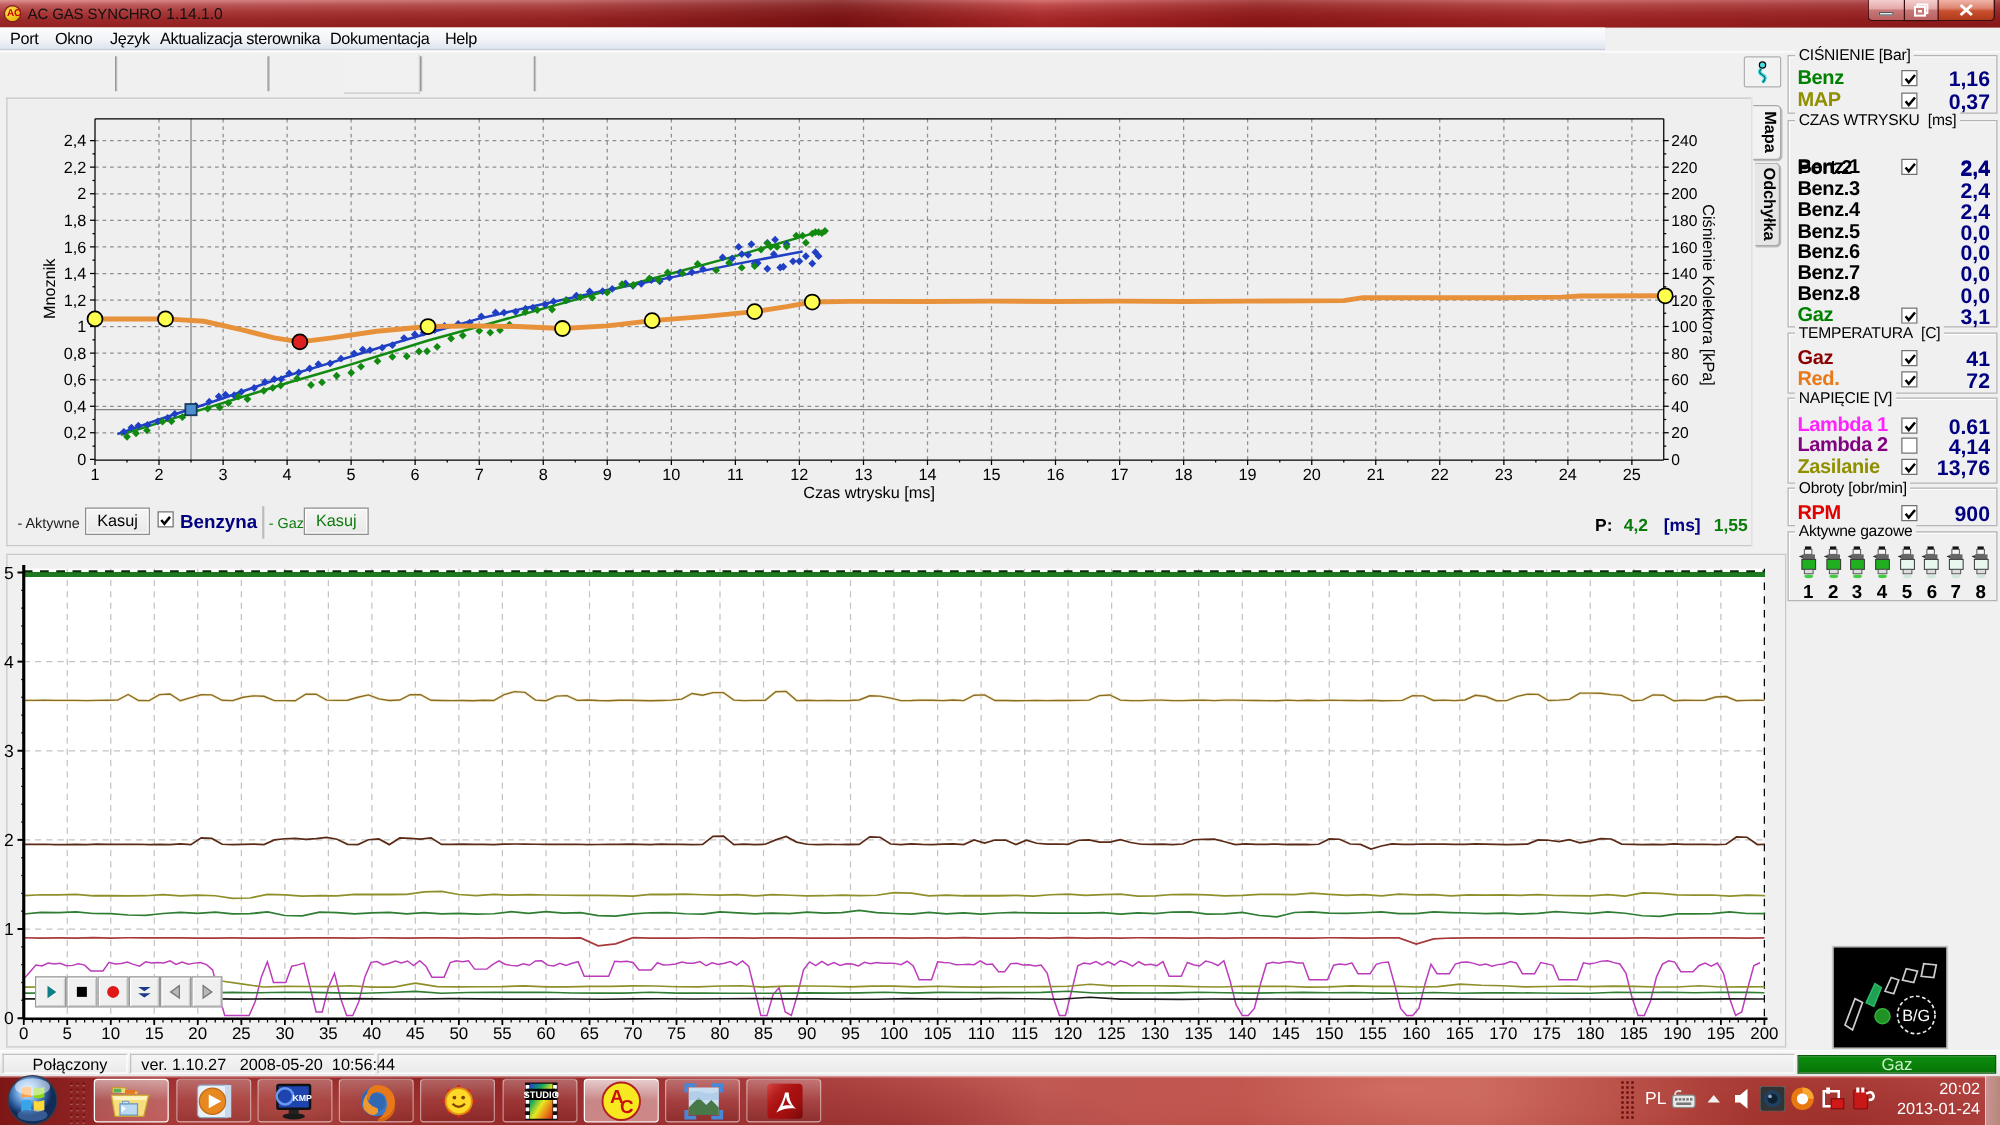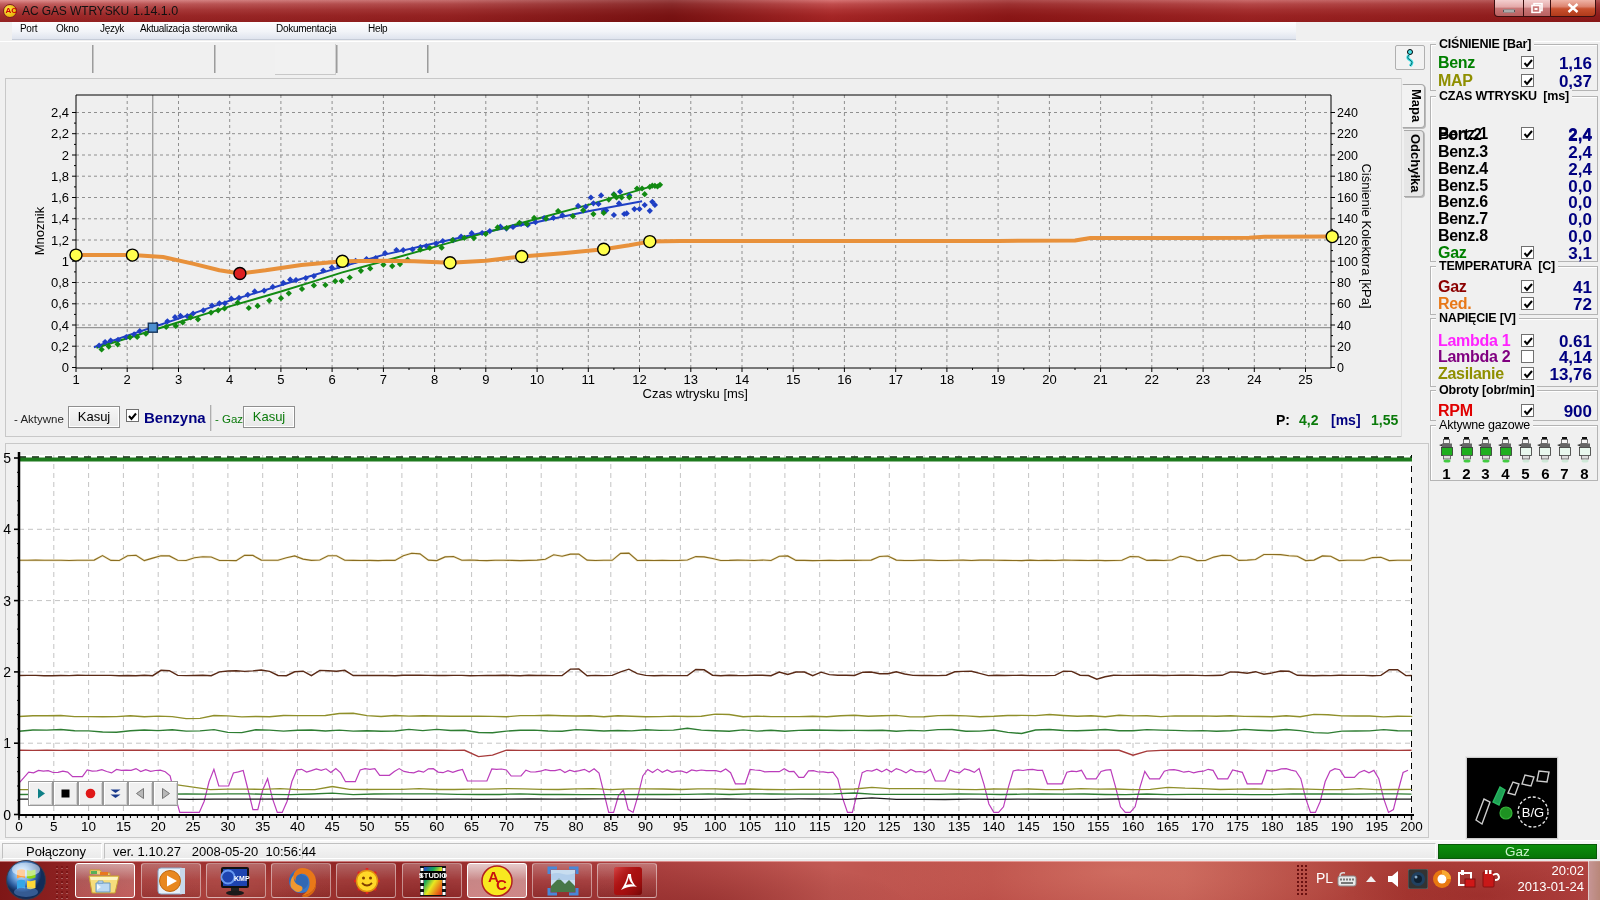--- a/index.html
+++ b/index.html
@@ -11,40 +11,40 @@
 #apptitle{position:absolute;left:22px;top:4px;font-size:12px;letter-spacing:-0.1px;color:#111;white-space:pre;z-index:3}
 #appico{position:absolute;left:3px;top:4px;width:14px;height:14px;border-radius:50%;background:radial-gradient(circle at 35% 35%,#ffe44d,#e8b60c 70%,#a87c00);border:1px solid #7c2020;z-index:3}
 #appico span{position:absolute;left:1.5px;top:1px;font-size:8px;font-weight:bold;color:#c00}
 .winbtn{position:absolute;top:0;height:17px;border:1px solid #3c0f0f;border-top:none;z-index:3;
  background:linear-gradient(180deg,#f4cfcf 0%,#e3a7a7 45%,#c97878 50%,#b96060 100%);}
 .winbtn .glyph{position:absolute;left:50%;top:50%;transform:translate(-50%,-50%);color:#fff;font-weight:bold}
 #btnmin{left:1494px;width:30px;border-radius:0 0 0 4px}
 #btnmax{left:1524px;width:26px;border-left:none;border-right:none}
 #btnclose{left:1550px;width:46px;border-radius:0 0 4px 0;
  background:linear-gradient(180deg,#efb3a6 0%,#dd8672 40%,#c8502e 55%,#b03a1a 100%);}
-#menubar{position:absolute;left:12px;top:22px;width:1284px;height:18px;letter-spacing:-0.3px;
- background:linear-gradient(180deg,#fdfdfe 0%,#f2f4f8 55%,#dfe4ee 100%);border-bottom:1px solid #c6ccd8;font-size:10px;color:#000}
+#menubar{position:absolute;left:0;top:22px;width:1284px;height:18px;letter-spacing:-0.3px;
+ background:linear-gradient(180deg,#fdfdfe 0%,#f2f4f8 55%,#dfe4ee 100%);border-bottom:1px solid #c6ccd8;font-size:13px;color:#000}
 #menubar span{position:absolute;top:1px}
 #toolbar{position:absolute;left:0;top:41px;width:1600px;height:35px;background:#f0f0f0;border-top:1px solid #fff}
 .tsep{position:absolute;top:3px;height:28px;width:2px;background:linear-gradient(90deg,#888,#d8d8d8)}
 #toolraised{position:absolute;left:275px;top:2px;width:61px;height:31px;background:#f1f1f1;border-right:1px solid #d0d0d0;border-bottom:1px solid #c8c8c8}
 #mainbg{position:absolute;left:0;top:76px;width:1600px;height:764px;background:#f0f0f0}
 #toppanel{position:absolute;left:5px;top:78px;width:1396px;height:359px;background:#efefef;border:1px solid #c8c8c8;border-right:none}
 #tabcol{position:absolute;left:1401px;top:78px;width:29px;height:359px;background:#f0f0f0;border-left:1px solid #dcdcdc}
 .vtab{position:absolute;border:1px solid #a8a8a8;background:#efefef;border-left:none;border-radius:0 4px 4px 0;writing-mode:vertical-rl;text-align:center;font-size:13px;font-weight:bold;color:#000}
 #tabmapa{left:1402px;top:84px;width:23px;height:44px;background:#f2f2f2;border-left:1px solid #f2f2f2;box-shadow:1px 1px 0 #bbb}
 #tabodch{left:1404px;top:130px;width:20px;height:67px;background:#e6e6e6;box-shadow:1px 1px 0 #bbb}
 #iconbtn{position:absolute;left:1395px;top:45px;width:30px;height:25px;background:#f2f2f2;border:1px solid #b0b0b0;border-radius:2px}
 #botrow{position:absolute;left:5px;top:403px;width:1396px;height:33px;font-size:13px}
 .kasuj{position:absolute;top:3px;width:52px;height:22px;background:linear-gradient(180deg,#f6f6f6,#e8e8e8);border:1px solid #8f8f8f;box-shadow:inset 0 0 0 1px #fff;font-size:13px;text-align:center;line-height:20px}
 #botpanel{position:absolute;left:5px;top:443px;width:1424px;height:395px;background:#f0f0f0;border:1px solid #c8c8c8}
 .pbtn{position:absolute;top:0;width:25px;height:25px;background:#f0f0f0;border:1px solid #999;box-shadow:inset 1px 1px 0 #fff,inset -1px -1px 0 #cfcfcf}
 #sidebar{position:absolute;left:1430px;top:42px;width:168px;height:440px;font-size:13px}
 .gbox{position:absolute;left:0;width:168px;border:1px solid #b4b4b4;box-shadow:inset 1px 1px 0 #fff}
-.gtitle{position:absolute;top:-8px;left:5px;background:#f0f0f0;padding:0 3px;font-weight:bold;font-size:12.5px;letter-spacing:-0.2px;color:#000;white-space:pre}
+.gtitle{position:absolute;top:-8px;left:5px;background:#f0f0f0;padding:0 3px;font-weight:normal;font-size:12.5px;letter-spacing:-0.2px;color:#000;white-space:pre}
 .grow{position:absolute;left:7px;width:154px;height:17px}
 .glabel{position:absolute;left:0;top:0;font-weight:bold;font-size:16px;letter-spacing:-0.3px;white-space:pre}
 .gval{position:absolute;right:0;top:0;font-weight:bold;font-size:17px;color:#000080;text-align:right;white-space:pre}
 .cb{position:absolute;left:83px;top:2px;width:13px;height:13px;background:#fff;border:1px solid #707070}
 .cb svg{position:absolute;left:0px;top:0px}
 #logobox{position:absolute;left:1466px;top:757px;width:92px;height:82px;background:#000;border:1px solid #ccc;outline:1px solid #e8e8e8}
 #statusbar{position:absolute;left:0;top:840px;width:1600px;height:21px;background:linear-gradient(180deg,#f8f8f8,#e8e8e8);border-top:1px solid #fff;font-size:13px;color:#000}
 .ssec{position:absolute;top:2px;height:16px;border:1px solid #c0c0c0;border-right-color:#fff;border-bottom-color:#fff}
 #gazbox{position:absolute;left:1438px;top:844px;width:159px;height:15px;background:linear-gradient(180deg,#0c8e0c,#077507);border:1px solid #0a5a0a;text-align:center;color:#ccf2cc;font-size:13.5px;line-height:14px}
 #taskbar{position:absolute;left:0;top:861px;width:1600px;height:39px;
@@ -62,21 +62,21 @@
 text{font-family:"Liberation Sans",sans-serif}
 </style></head>
 <body>
 
 <div id="titlebar">
     <div class="shade"></div>
   </div>
 <div id="appico">
     <span>AC</span>
   </div>
-<div id="apptitle">AC GAS WTRYSKU</div>
+<div id="apptitle">AC GAS SYNCHRO</div>
 <div style="position:absolute;left:133px;top:4px;font-size:12.5px;color:#111;z-index:3">1.14.1.0</div>
 <div class="winbtn" id="btnmin">
     <span class="glyph" style="width:12px;height:3px;background:#fff;border:1px solid #555;margin-top:3px"></span>
   </div>
 <div class="winbtn" id="btnmax">
     <svg class="glyph" width="12" height="11">
       <rect x="3" y="1" width="8" height="7" fill="none" stroke="#fff" stroke-width="1.6"></rect>
       <rect x="1" y="3" width="8" height="7" fill="#c97878" stroke="#fff" stroke-width="1.6"></rect>
       <rect x="3.5" y="5.5" width="3" height="2" fill="#fff"></rect>
     </svg>

